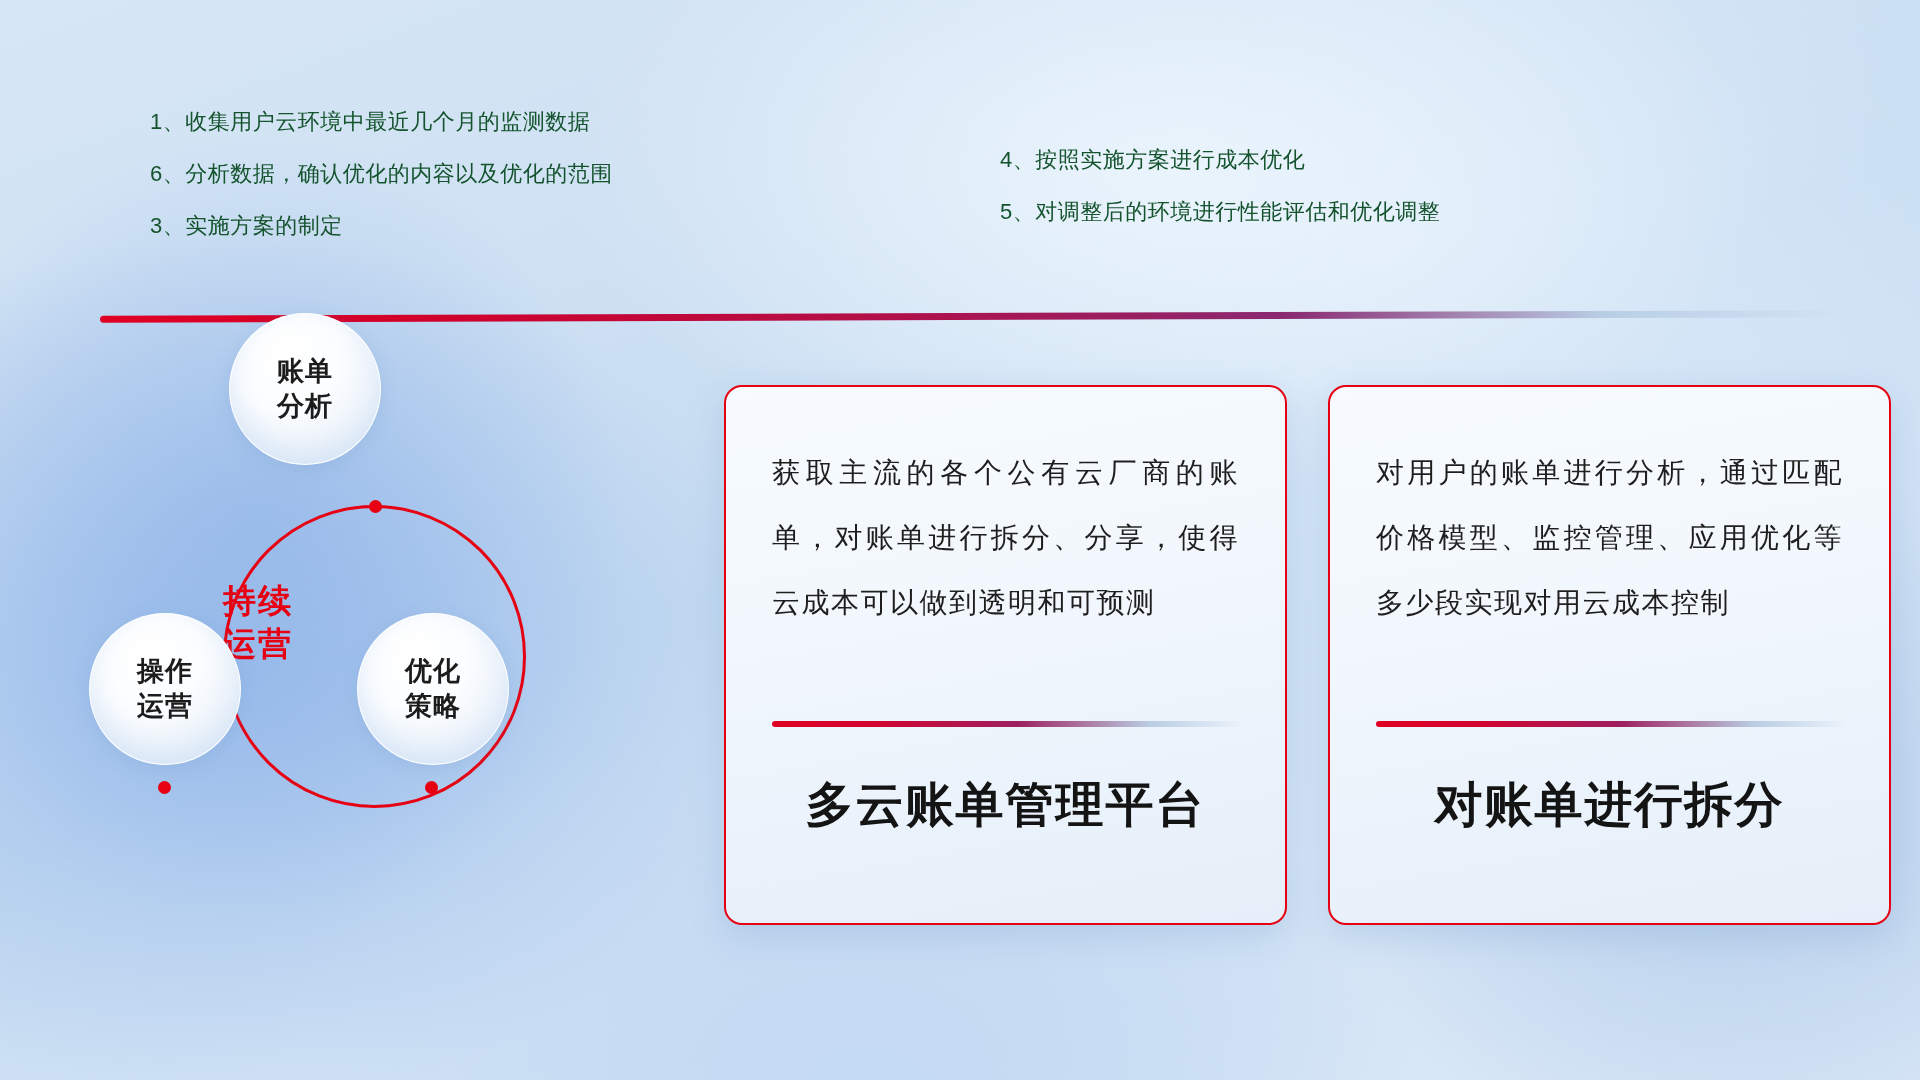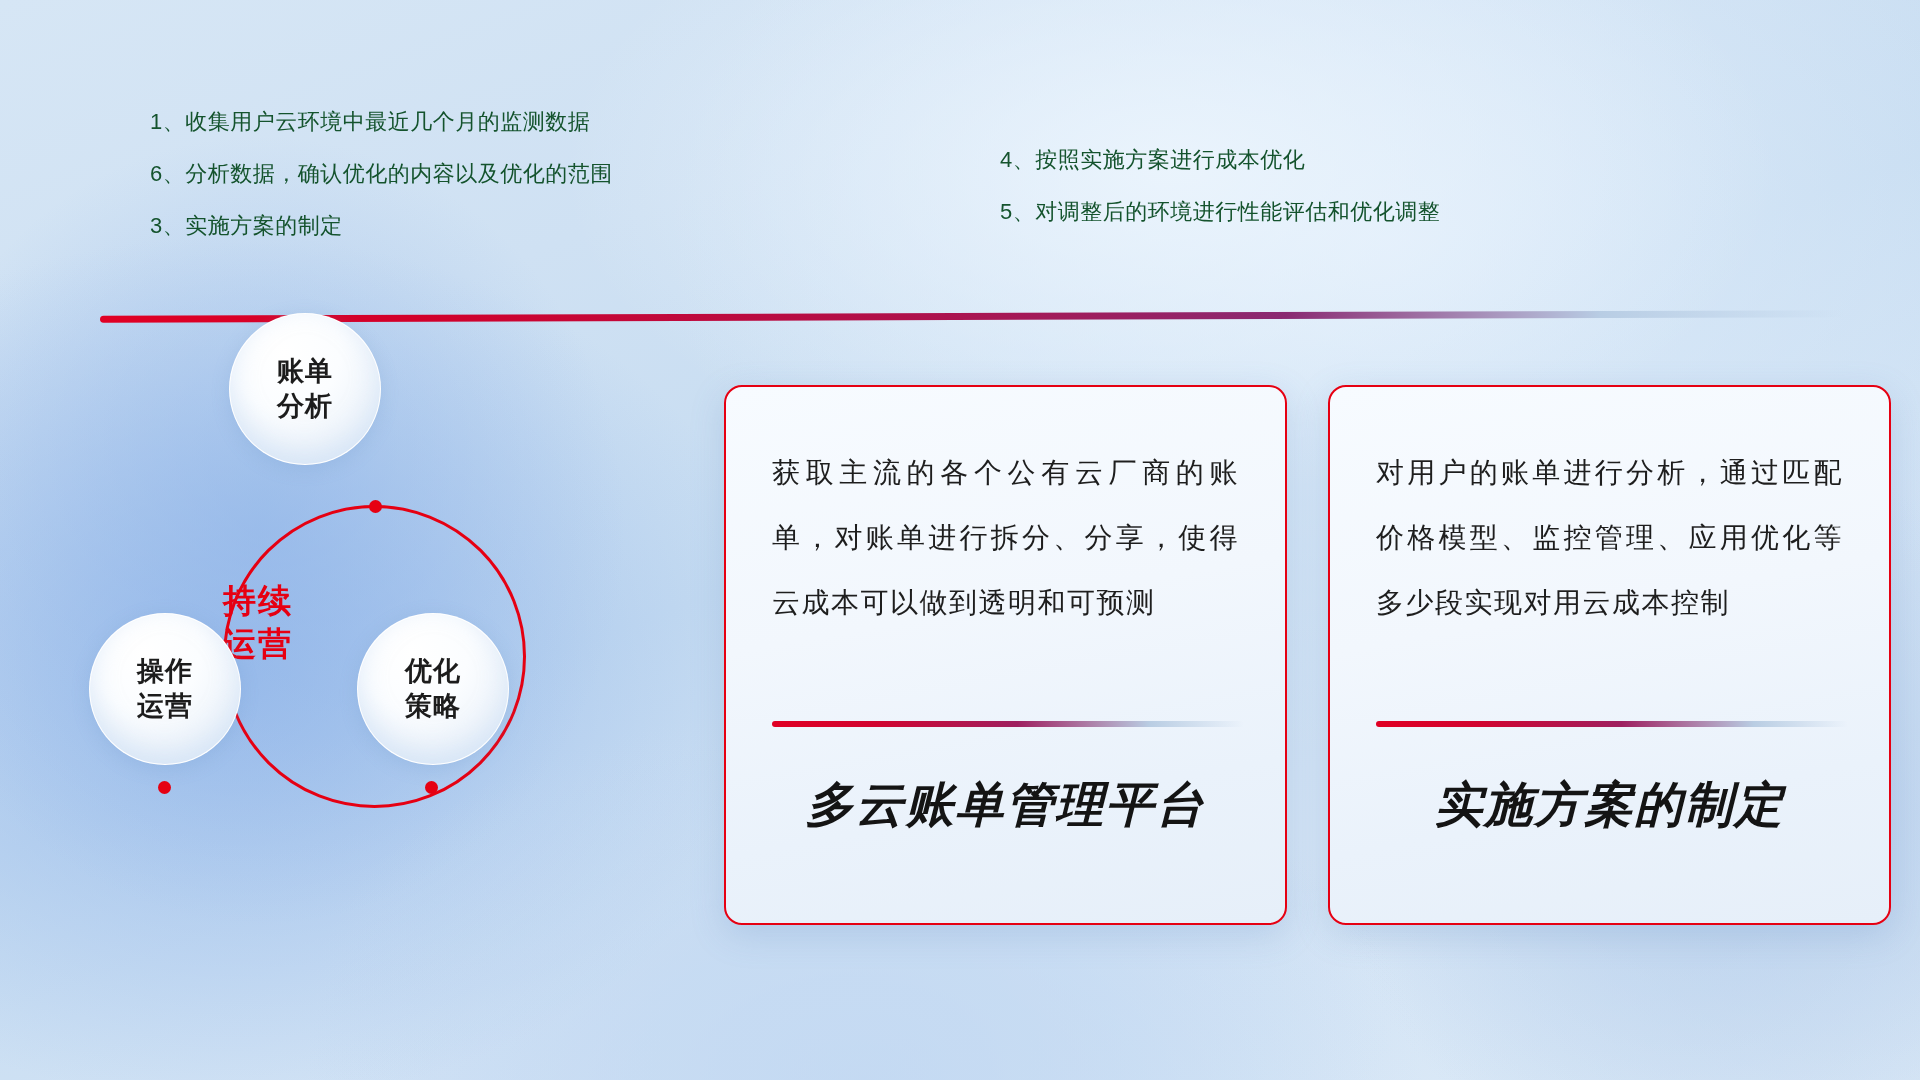--- a/index.html
+++ b/index.html
@@ -120,21 +120,20 @@
     width:472px; height:6px; border-radius:3px;
     background: linear-gradient(90deg, #e00024 0%, #d10430 22%, #9e2060 52%, #b9cde3 80%, rgba(231,240,250,0) 100%);
   }
   .card-title {
     margin-top:46px;
     color:#141414;
     font-size:48px;
     font-weight:700;
     letter-spacing:2px;
     text-align:center;
-    font-style:italic;
   }
 </style>
 </head>
 <body>
 
 <div class="bg-sheen-left"></div>
 <div class="bg-sheen-top"></div>
 <div class="bg-sheen-right"></div>
 <div class="bg-sheen-bottom"></div>
 
@@ -188,14 +187,14 @@
 
 <div class="card card-1">
   <div class="card-body">获取主流的各个公有云厂商的账单，对账单进行拆分、分享，使得云成本可以做到透明和可预测</div>
   <div class="card-divider"></div>
   <div class="card-title">多云账单管理平台</div>
 </div>
 
 <div class="card card-2">
   <div class="card-body">对用户的账单进行分析，通过匹配价格模型、监控管理、应用优化等多少段实现对用云成本控制</div>
   <div class="card-divider"></div>
-  <div class="card-title">实施方案的制定</div>
+  <div class="card-title">对账单进行拆分</div>
 </div>
 
 </body></html>

